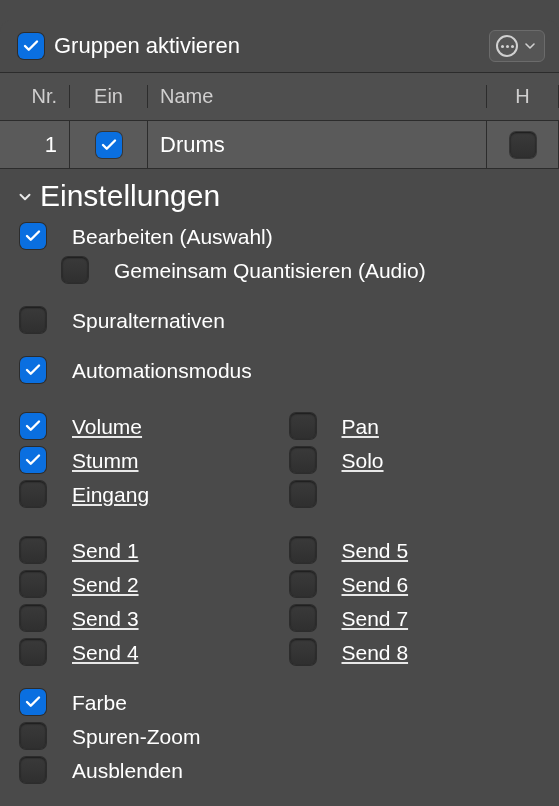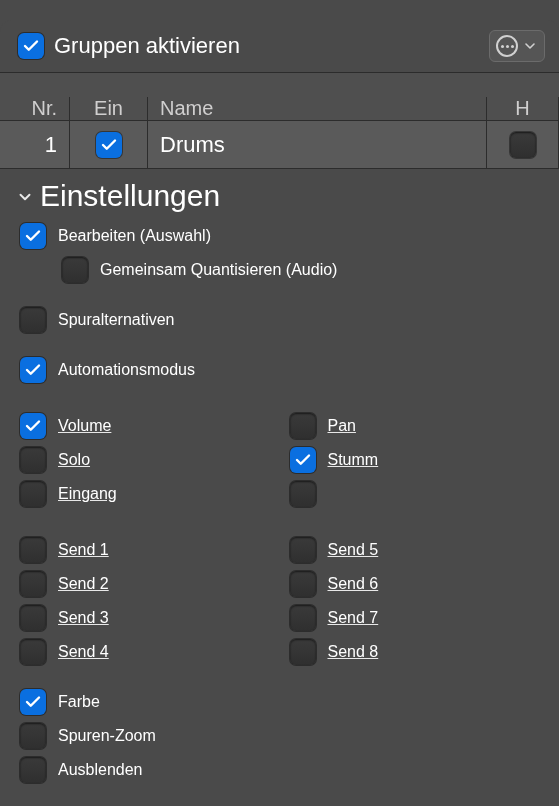--- a/index.html
+++ b/index.html
@@ -68,21 +68,21 @@
   .chk.on {
     background: #0a6fe0;
     box-shadow: 0 0 0 1px rgba(0,0,0,0.4);
   }
   .chk svg { display: none; }
   .chk.on svg { display: block; }
 
   
   .thead {
     display: flex;
-    align-items: flex-end;
+    align-items: center;
     background: #4f4f4f;
     border-bottom: 1px solid #2c2c2c;
     height: 48px;
   }
   .thead .col {
     display: flex;
     align-items: center;
     padding: 0 12px;
     color: #d0cfcf;
     font-size: 20px;
@@ -121,24 +121,24 @@
   .section-header {
     display: flex;
     align-items: center;
     gap: 6px;
     padding: 4px 0 6px 2px;
     color: #fff;
     font-size: 30px;
   }
   .row {
     display: flex;
-    align-items: center;
-    gap: 12px;
+    align-items: flex-end;
+    gap: 26px;
     padding: 4px 0 4px 6px;
-    font-size: 16px;
+    font-size: 21px;
     color: #fff;
   }
   .row.indent { padding-left: 48px; }
   .row .lbl { }
   .two-col {
     display: grid;
     grid-template-columns: 1fr 1fr;
     column-gap: 8px;
     margin-top: 6px;
     text-decoration: underline;
@@ -244,31 +244,31 @@
             </svg>
           </span>
           <span class="lbl">Volume</span>
         </div>
       <div class="row">
           <span class="chk"></span>
           <span class="lbl">Pan</span>
         </div>
 
       <div class="row">
-          <span class="chk"></span>
-          <span class="lbl">Solo</span>
-        </div>
-      <div class="row">
           <span class="chk on">
             <svg width="18" height="18" viewBox="0 0 24 24">
               <path d="M4 12l5 5L20 6" stroke="#fff" stroke-width="3.2" fill="none" stroke-linecap="round" stroke-linejoin="round"></path>
             </svg>
           </span>
           <span class="lbl">Stumm</span>
         </div>
+      <div class="row">
+          <span class="chk"></span>
+          <span class="lbl">Solo</span>
+        </div>
 
       <div class="row">
           <span class="chk"></span>
           <span class="lbl">Eingang</span>
         </div>
       <div class="row">
           <span class="chk"></span>
         </div>
     </div>
 

